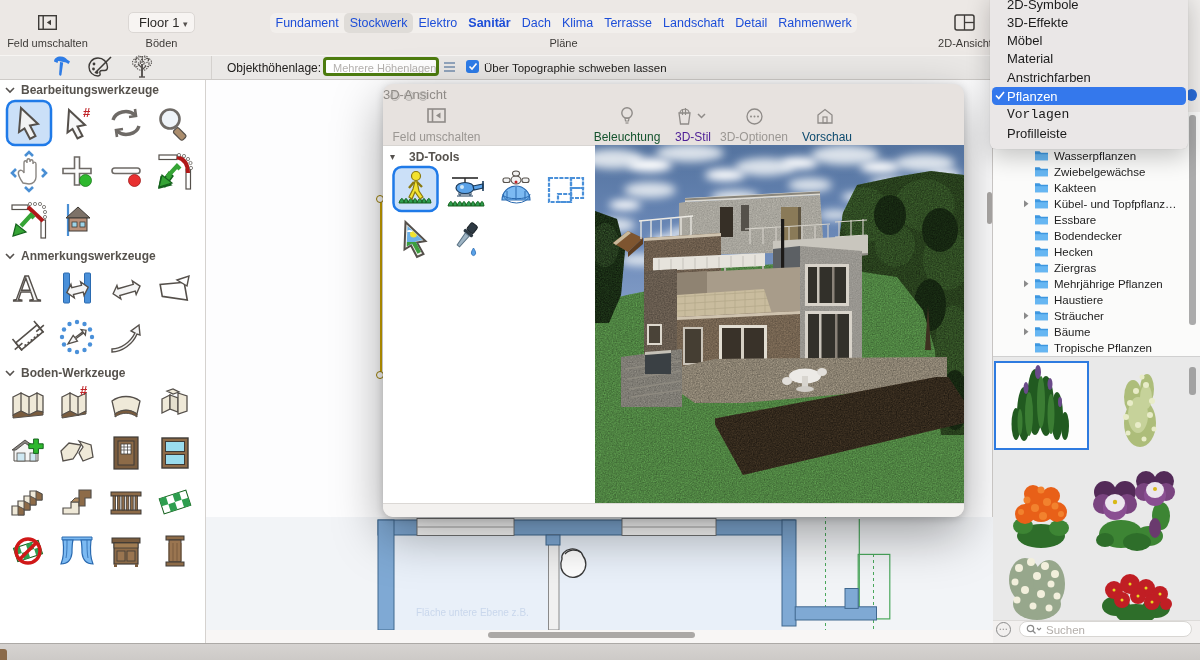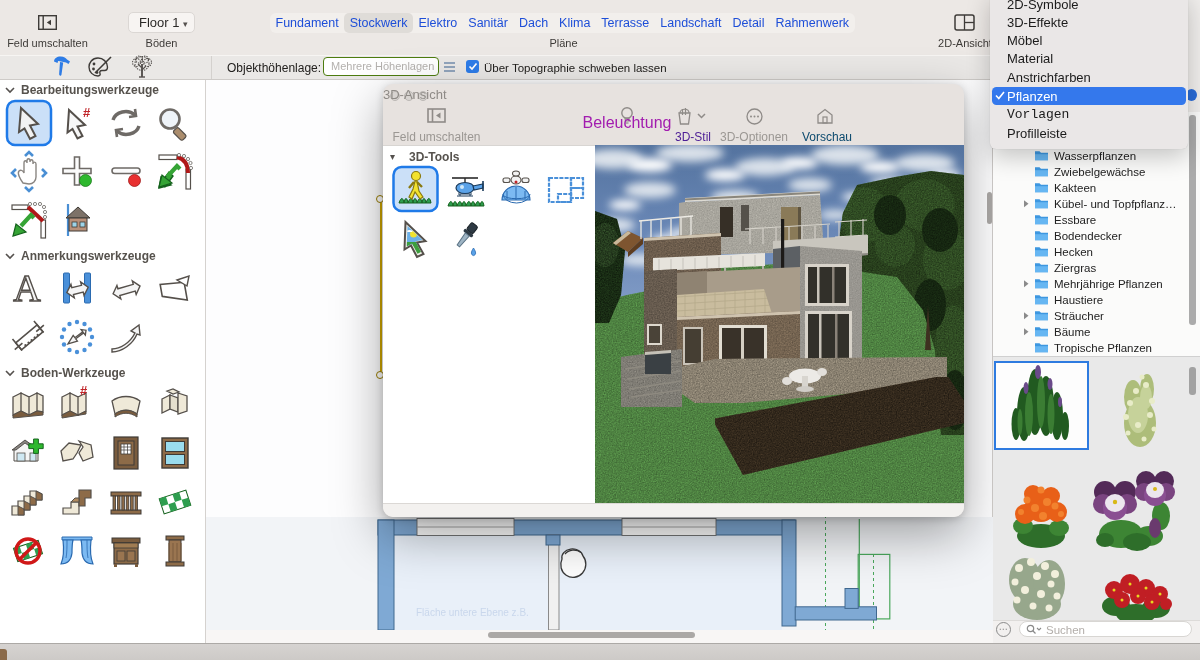--- a/index.html
+++ b/index.html
@@ -22,21 +22,21 @@
 </svg>
 <div class="abs lbl" style="left:0px;top:37px;width:95px;text-align:center;">Feld umschalten</div>
 
 <div class="abs" style="left:128px;top:12px;width:67px;height:21px;background:#f7f4f2;border:1px solid #dbd7d4;border-radius:5px;box-sizing:border-box;color:#2b2927;font-size:13px;line-height:19px;text-align:left;padding-left:10px;">Floor 1 <span style="font-size:9px;color:#55514e;">▾</span></div>
 <div class="abs lbl" style="left:128px;top:37px;width:67px;text-align:center;">Böden</div>
 
 <div class="abs" style="left:270px;top:13px;height:20px;background:#f2efec;border-radius:6px;display:flex;font-size:12.5px;color:#1d4ed8;white-space:nowrap;">
   <div style="padding:0 5.5px;line-height:20px;">Fundament</div>
   <div style="padding:0 5.5px;line-height:20px;background:#dfdcd8;border-radius:5px;">Stockwerk</div>
   <div style="padding:0 5.5px;line-height:20px;">Elektro</div>
-  <div style="padding:0 5.5px;line-height:20px;">Sanitär</div>
+  <div style="padding:0 5.5px;line-height:20px;font-weight:bold;">Sanitär</div>
   <div style="padding:0 5.5px;line-height:20px;">Dach</div>
   <div style="padding:0 5.5px;line-height:20px;">Klima</div>
   <div style="padding:0 5.5px;line-height:20px;">Terrasse</div>
   <div style="padding:0 5.5px;line-height:20px;">Landschaft</div>
   <div style="padding:0 5.5px;line-height:20px;">Detail</div>
   <div style="padding:0 5.5px;line-height:20px;">Rahmenwerk</div>
 </div>
 <div class="abs lbl" style="left:530px;top:37px;width:67px;text-align:center;">Pläne</div>
 
 <svg class="abs" style="left:954px;top:14px;" width="21" height="17">
@@ -69,21 +69,21 @@
   <circle cx="15" cy="4.5" r="3.5" stroke-dasharray="1.4 1.1"></circle>
   <line x1="12" y1="9" x2="12" y2="22" stroke-width="1.9"></line>
   <line x1="12" y1="13" x2="8" y2="9"></line>
   <line x1="12" y1="15" x2="16" y2="11"></line>
   <line x1="12" y1="22" x2="9" y2="22" stroke-width="1.4"></line>
   <line x1="12" y1="22" x2="15" y2="22" stroke-width="1.4"></line>
   </g>
 </svg>
 <div class="abs" style="left:211px;top:56px;width:1px;height:23px;background:#d4d1ce;"></div>
 <div class="abs" style="left:227px;top:61px;font-size:12px;color:#22201e;">Objekthöhenlage:</div>
-<div class="abs" style="left:323px;top:57px;width:116px;height:19px;background:#fff;border:1px solid #4d7c0f;border-radius:4px;box-sizing:border-box;font-size:11px;color:#b4b1ae;line-height:17px;padding-left:7px;white-space:nowrap;overflow:hidden;">Mehrere Höhenlagen</div>
+<div class="abs" style="left:323px;top:57px;width:116px;height:19px;background:#fff;border:3px solid #4d7c0f;border-radius:4px;box-sizing:border-box;font-size:11px;color:#b4b1ae;line-height:17px;padding-left:7px;white-space:nowrap;overflow:hidden;">Mehrere Höhenlagen</div>
 <svg class="abs" style="left:443px;top:61px;" width="13" height="12">
   <g stroke="#6b87a8" stroke-width="1.4">
   <line x1="1" y1="2" x2="12" y2="2"></line>
       <line x1="1" y1="6" x2="12" y2="6"></line>
       <line x1="1" y1="10" x2="12" y2="10"></line>
   </g>
 </svg>
 <div class="abs" style="left:466px;top:60px;width:13px;height:13px;background:#2d7ce9;border-radius:3px;"></div>
 <svg class="abs" style="left:468px;top:62px;" width="10" height="9">
     <path d="M1.5 4.5 L4 7 L8.5 1.5" stroke="#fff" stroke-width="1.7" fill="none"></path>
@@ -417,21 +417,21 @@
     <line x1="5.5" y1="1" x2="5.5" y2="14" stroke="#8f8b88" stroke-width="1.6"></line>
     <path d="M13.5 4.5 L9 7.5 L13.5 10.5 Z" fill="#8f8b88"></path>
   </svg>
   <div style="position:absolute;left:6px;top:46px;width:95px;text-align:center;font-size:12px;color:#9b9793;">Feld umschalten</div>
 
   <svg style="position:absolute;left:237px;top:23px;" width="14" height="19" viewBox="0 0 14 19">
     <circle cx="7" cy="6" r="5.2" fill="none" stroke="#8f8b88" stroke-width="1.4"></circle>
     <path d="M5 11 L9 11 L8.5 14 L5.5 14 Z" fill="none" stroke="#8f8b88" stroke-width="1.2"></path>
     <line x1="5.5" y1="16" x2="8.5" y2="16" stroke="#8f8b88" stroke-width="1.2"></line>
   </svg>
-  <div style="position:absolute;left:185px;top:30px;width:118px;text-align:center;font-size:16px;color:#a21caf;">Beleuchtung</div>
+  <div style="position:absolute;left:185px;top:46px;width:118px;text-align:center;font-size:12px;color:#14532d;">Beleuchtung</div>
 
   <svg style="position:absolute;left:293px;top:23px;" width="17" height="18" viewBox="0 0 17 18">
     <path d="M3 6 L14 6 L12.5 17 L4.5 17 Z" fill="none" stroke="#8f8b88" stroke-width="1.3"></path>
     <path d="M4 6 C4 1 13 1 13 6" fill="none" stroke="#8f8b88" stroke-width="1.2"></path>
     <line x1="6.5" y1="2" x2="6.5" y2="8" stroke="#8f8b88" stroke-width="1.2"></line>
     <line x1="9.5" y1="1" x2="9.5" y2="8" stroke="#8f8b88" stroke-width="1.2"></line>
   </svg>
   <svg style="position:absolute;left:314px;top:29px;" width="9" height="6">
       <path d="M1 1 L4.5 4.5 L8 1" stroke="#8f8b88" stroke-width="1.5" fill="none"></path>
     </svg>

